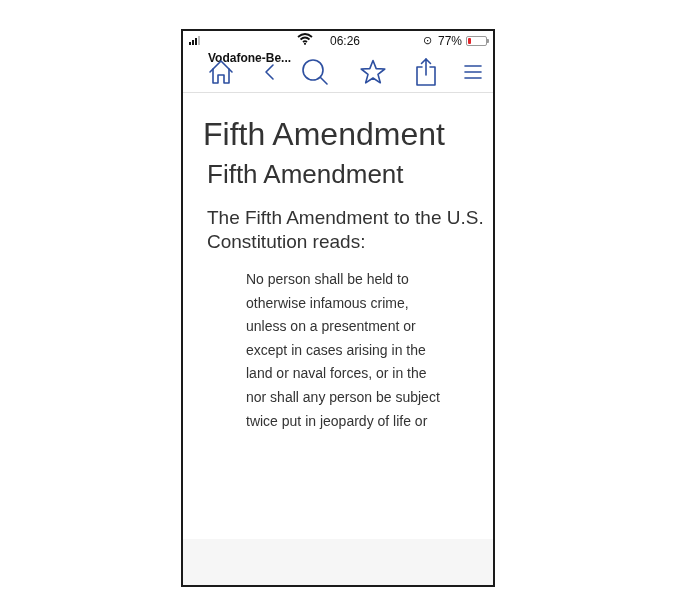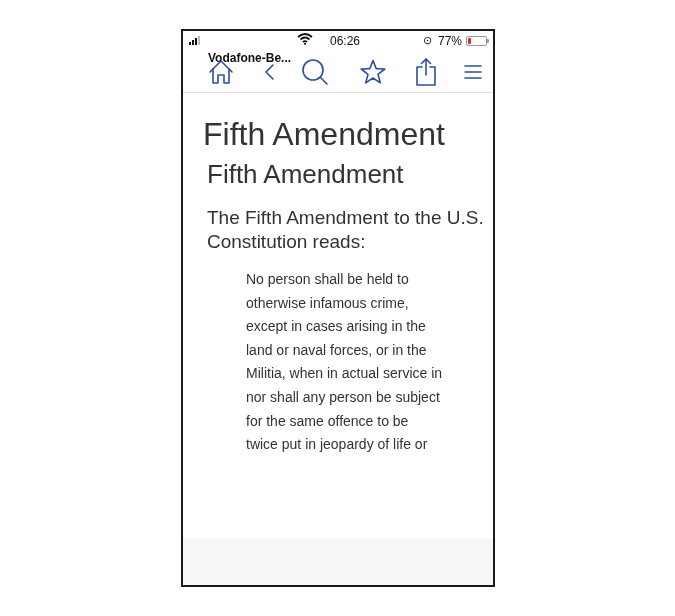--- a/index.html
+++ b/index.html
@@ -111,23 +111,22 @@
   <div class="content">
     <div class="h1">Fifth Amendment</div>
     <div class="h2">Fifth Amendment</div>
     <div class="intro">
       <div>The Fifth Amendment to the U.S.</div>
       <div>Constitution reads:</div>
     </div>
     <div class="quote">
       <div>No person shall be held to</div>
       <div>otherwise infamous crime,</div>
+      <div>unless on a presentment or</div>
       <div>except in cases arising in the</div>
       <div>land or naval forces, or in the</div>
-      <div>Militia, when in actual service in</div>
       <div>nor shall any person be subject</div>
-      <div>for the same offence to be</div>
       <div>twice put in jeopardy of life or</div>
     </div>
   </div>
 
   <div class="footer"></div>
 </div>
 
 </body></html>

